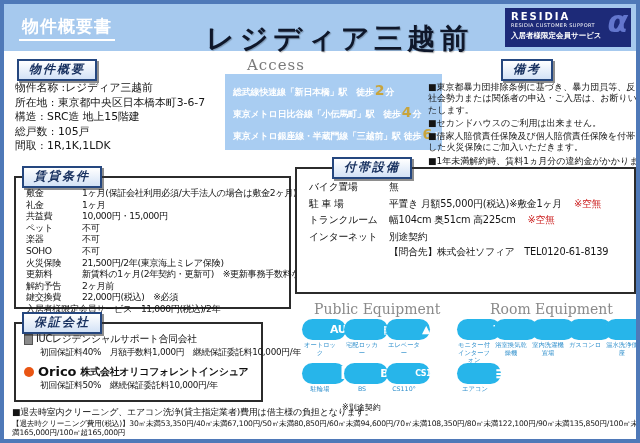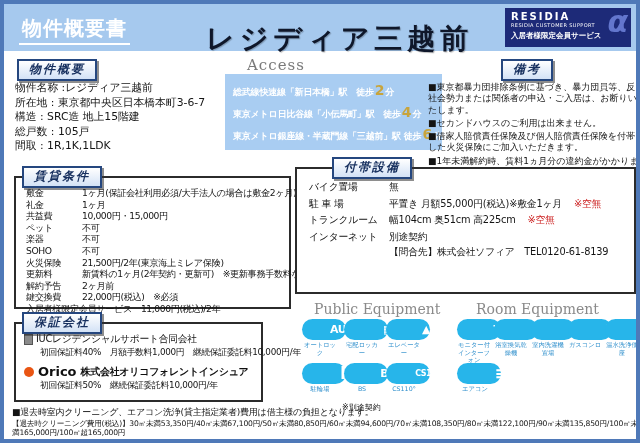--- a/index.html
+++ b/index.html
@@ -2,21 +2,21 @@
 <html><head>
 <meta charset="utf-8">
 <style>
   *{margin:0;padding:0;box-sizing:border-box;}
   html,body{width:640px;height:443px;}
   body{font-family:"DejaVu Sans","Liberation Sans",sans-serif;background:#fff;}
   .page{position:relative;width:640px;height:443px;border:4px solid #4f79b8;background:#ffffff;overflow:hidden;}
 
   
   .hdr{position:absolute;left:0;top:0;right:0;height:47px;background:#a6c9ee;}
-  .doc{position:absolute;left:15px;top:11px;font-size:20px;font-weight:bold;color:#fff;border-bottom:2px solid #fff;padding:0 3px 1px;font-family:"DejaVu Serif","Liberation Serif",serif;letter-spacing:1px;}
+  .doc{position:absolute;left:15px;top:11px;font-size:17px;font-weight:bold;color:#fff;border-bottom:2px solid #fff;padding:0 3px 1px;font-family:"DejaVu Serif","Liberation Serif",serif;letter-spacing:1px;}
   .title{position:absolute;left:202px;top:16px;font-size:28px;font-weight:bold;color:#0f172a;letter-spacing:5px;font-family:"DejaVu Serif","Liberation Serif",serif;text-shadow:1px 1px 1px rgba(0,0,0,.25);white-space:nowrap;}
   .logo{position:absolute;right:5px;top:4px;width:126px;height:39px;background:#1d2a78;color:#fff;padding:3px 6px;overflow:hidden;}
   .logo .l1{font-size:10px;font-weight:bold;letter-spacing:2px;}
   .logo .l2{font-size:5px;letter-spacing:.4px;white-space:nowrap;}
   .logo .l3{font-size:7.5px;font-weight:bold;margin-top:3px;white-space:nowrap;}
   .logo .alpha{position:absolute;right:3px;top:-4px;font-size:30px;font-style:italic;font-weight:bold;color:#6b7fd7;opacity:.9;}
 
   
   .sec-h{position:absolute;background:linear-gradient(180deg,#ffffff,#d3e2f6);border:2px solid #25477f;color:#17305f;font-size:12px;font-weight:bold;padding:0 10px 1px;box-shadow:2px 2px 0 rgba(50,50,50,.55);letter-spacing:2px;z-index:3;white-space:nowrap;font-style:italic;}
 
@@ -52,21 +52,21 @@
   .g-name{font-size:9.8px;color:#141414;letter-spacing:-0.3px;white-space:nowrap;}
   .g-fee{font-size:8.8px;margin-left:16px;line-height:13px;color:#141414;letter-spacing:-0.3px;white-space:nowrap;}
   .orico-line{display:flex;align-items:center;gap:4px;margin-top:5px;}
   .orico-dot{width:10px;height:10px;border-radius:50%;background:#e95513;flex:none;}
   .orico-word{font-weight:bold;font-size:13px;color:#101010;letter-spacing:0;}
   .orico-name{font-weight:bold;font-size:10px;color:#101010;letter-spacing:-0.3px;white-space:nowrap;}
 
   
   .eq-title{position:absolute;font-size:14px;color:#8a8a8a;font-family:"DejaVu Serif","Liberation Serif",serif;white-space:nowrap;}
   .eq-pub-t{left:310px;top:297px;}
-  .eq-room-t{left:472px;top:297px;}
+  .eq-room-t{left:486px;top:297px;}
   .icons{position:absolute;display:flex;gap:6px;}
   .pub1{left:298px;top:315px;}
   .pub2{left:298px;top:359px;}
   .room1{left:453px;top:315px;gap:3px;}
   .room2{left:453px;top:359px;}
   .cell{width:36px;text-align:center;}
   .room1 .cell{width:34px;}
   .ic{width:33px;height:21px;margin:0 auto;background:#27b5ea;border-radius:14px;color:#fff;font-weight:bold;display:flex;align-items:center;justify-content:center;font-size:11px;line-height:1;letter-spacing:-0.5px;padding-left:44px;}
   .pub2 .cell:nth-child(1) .ic{font-size:17px;}
   .pub2 .cell:nth-child(3) .ic{font-size:8px;}

